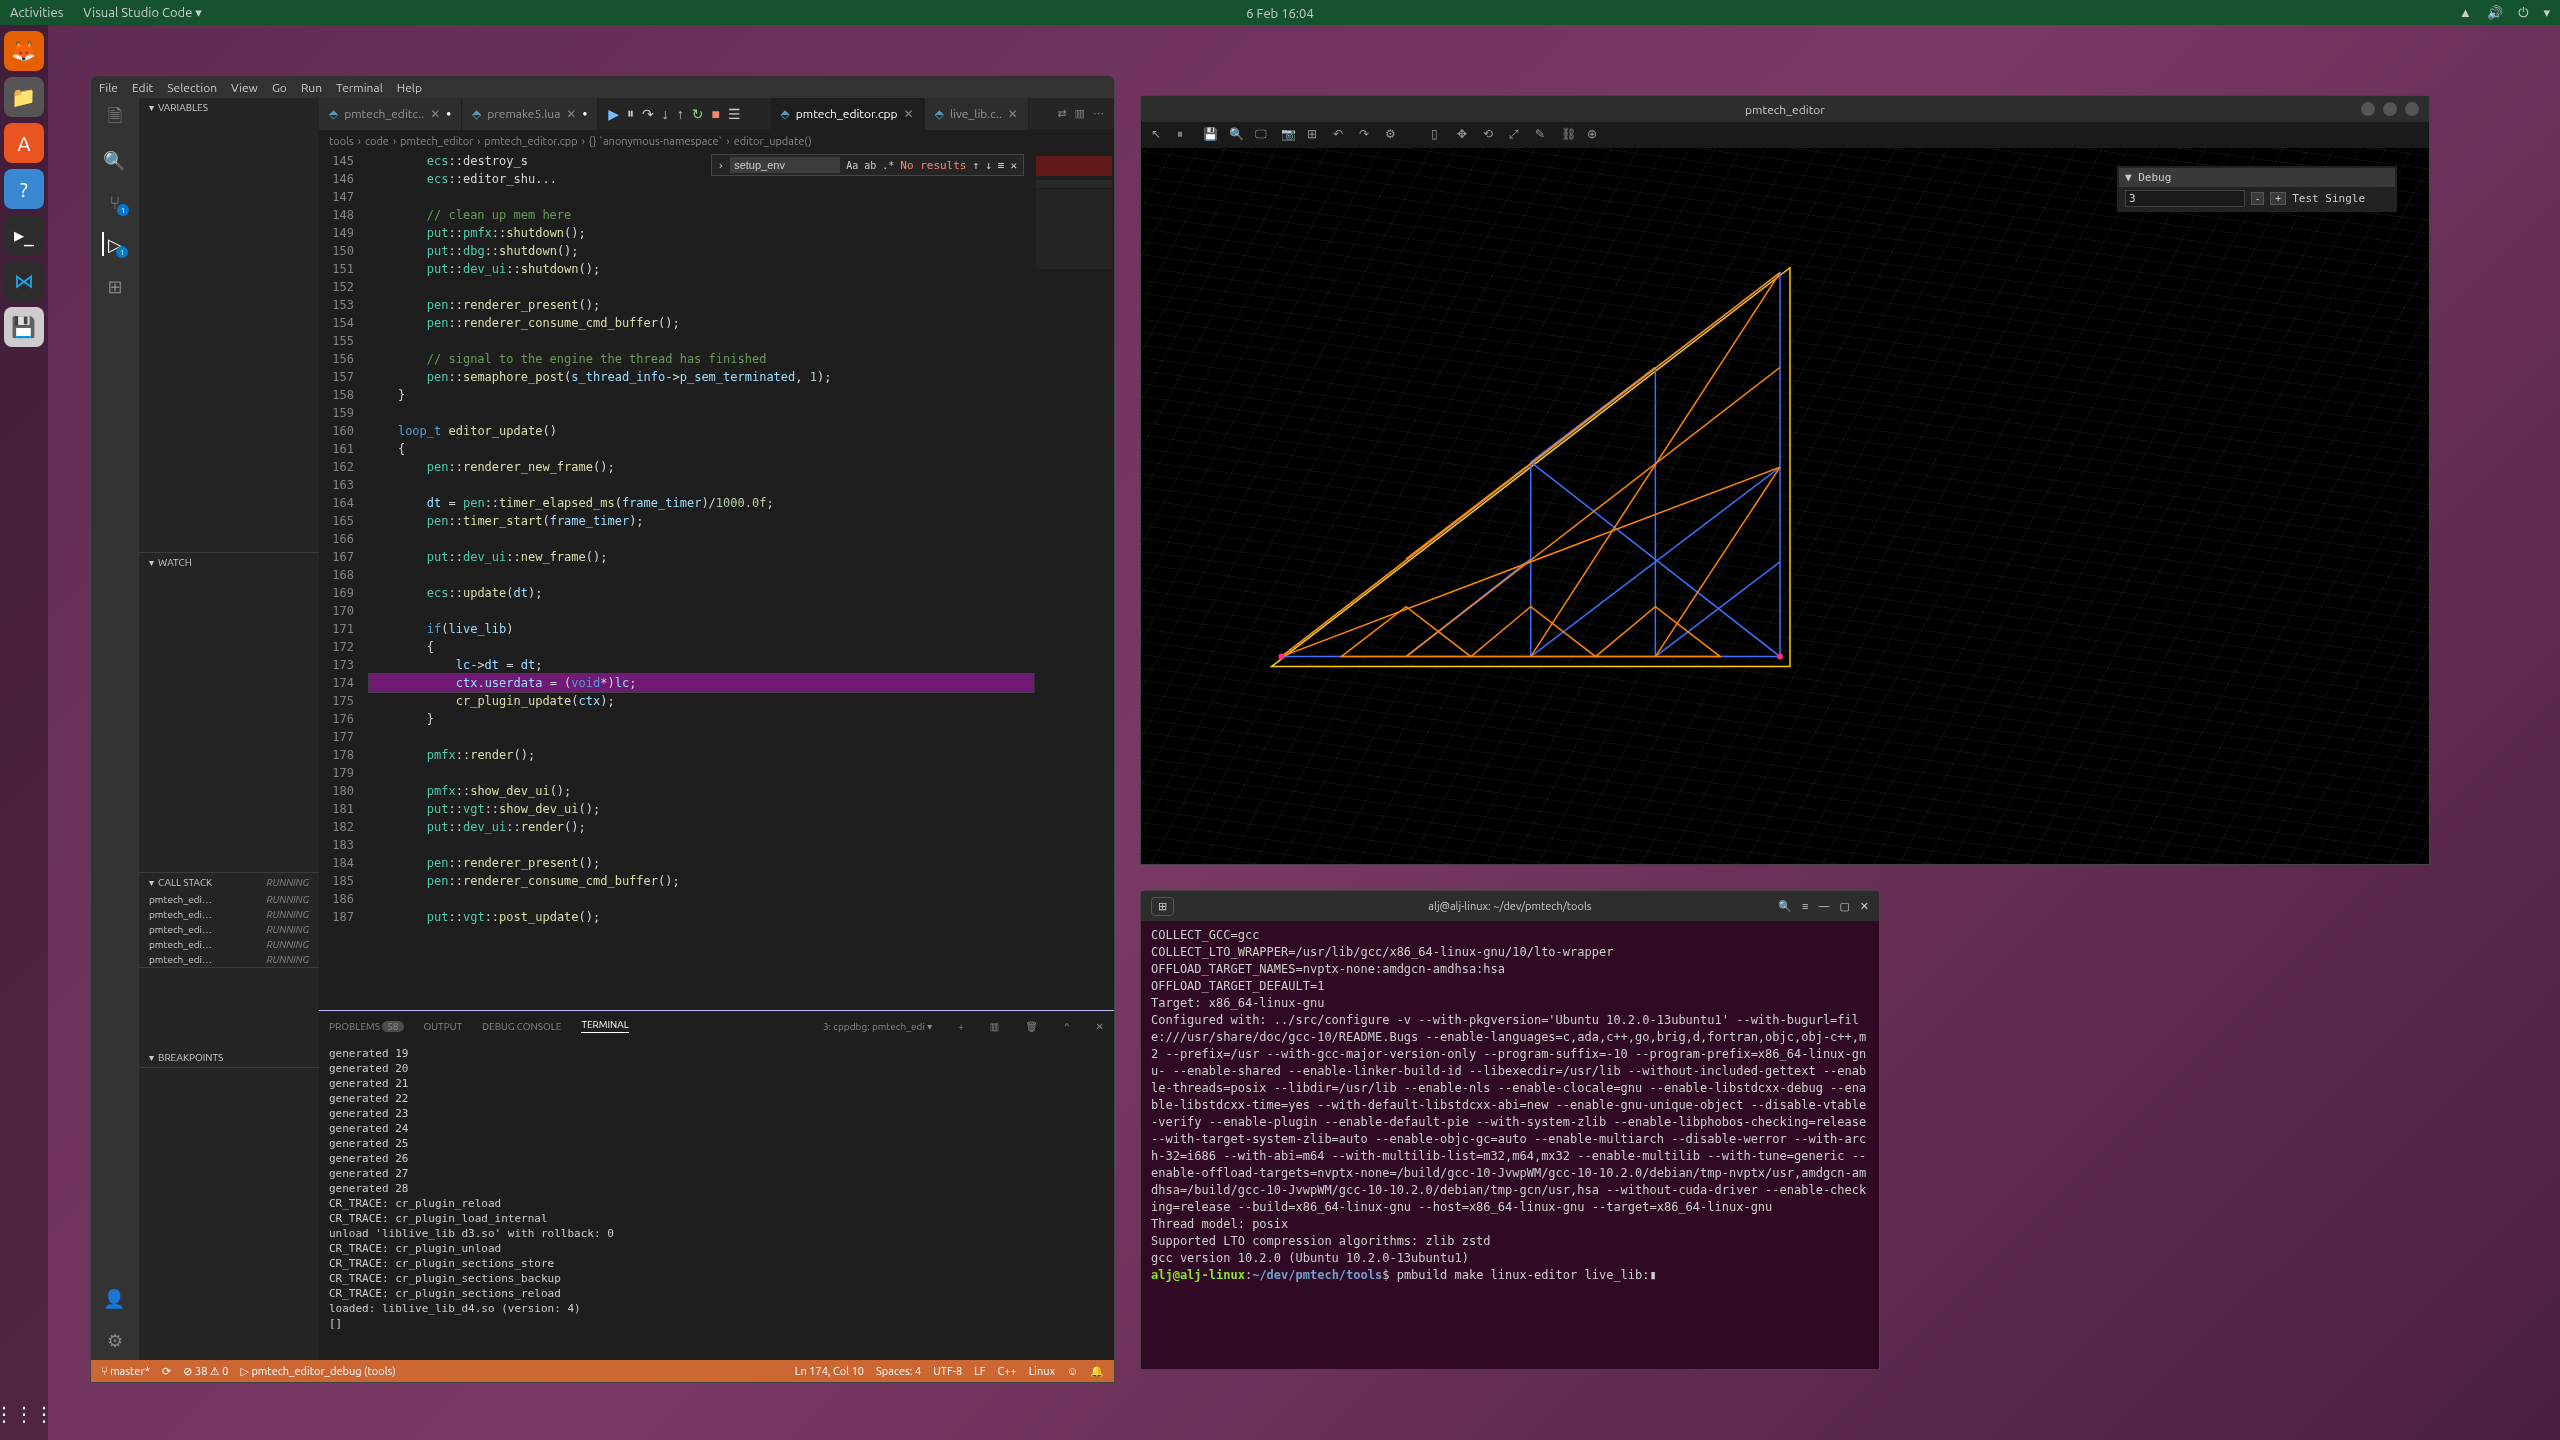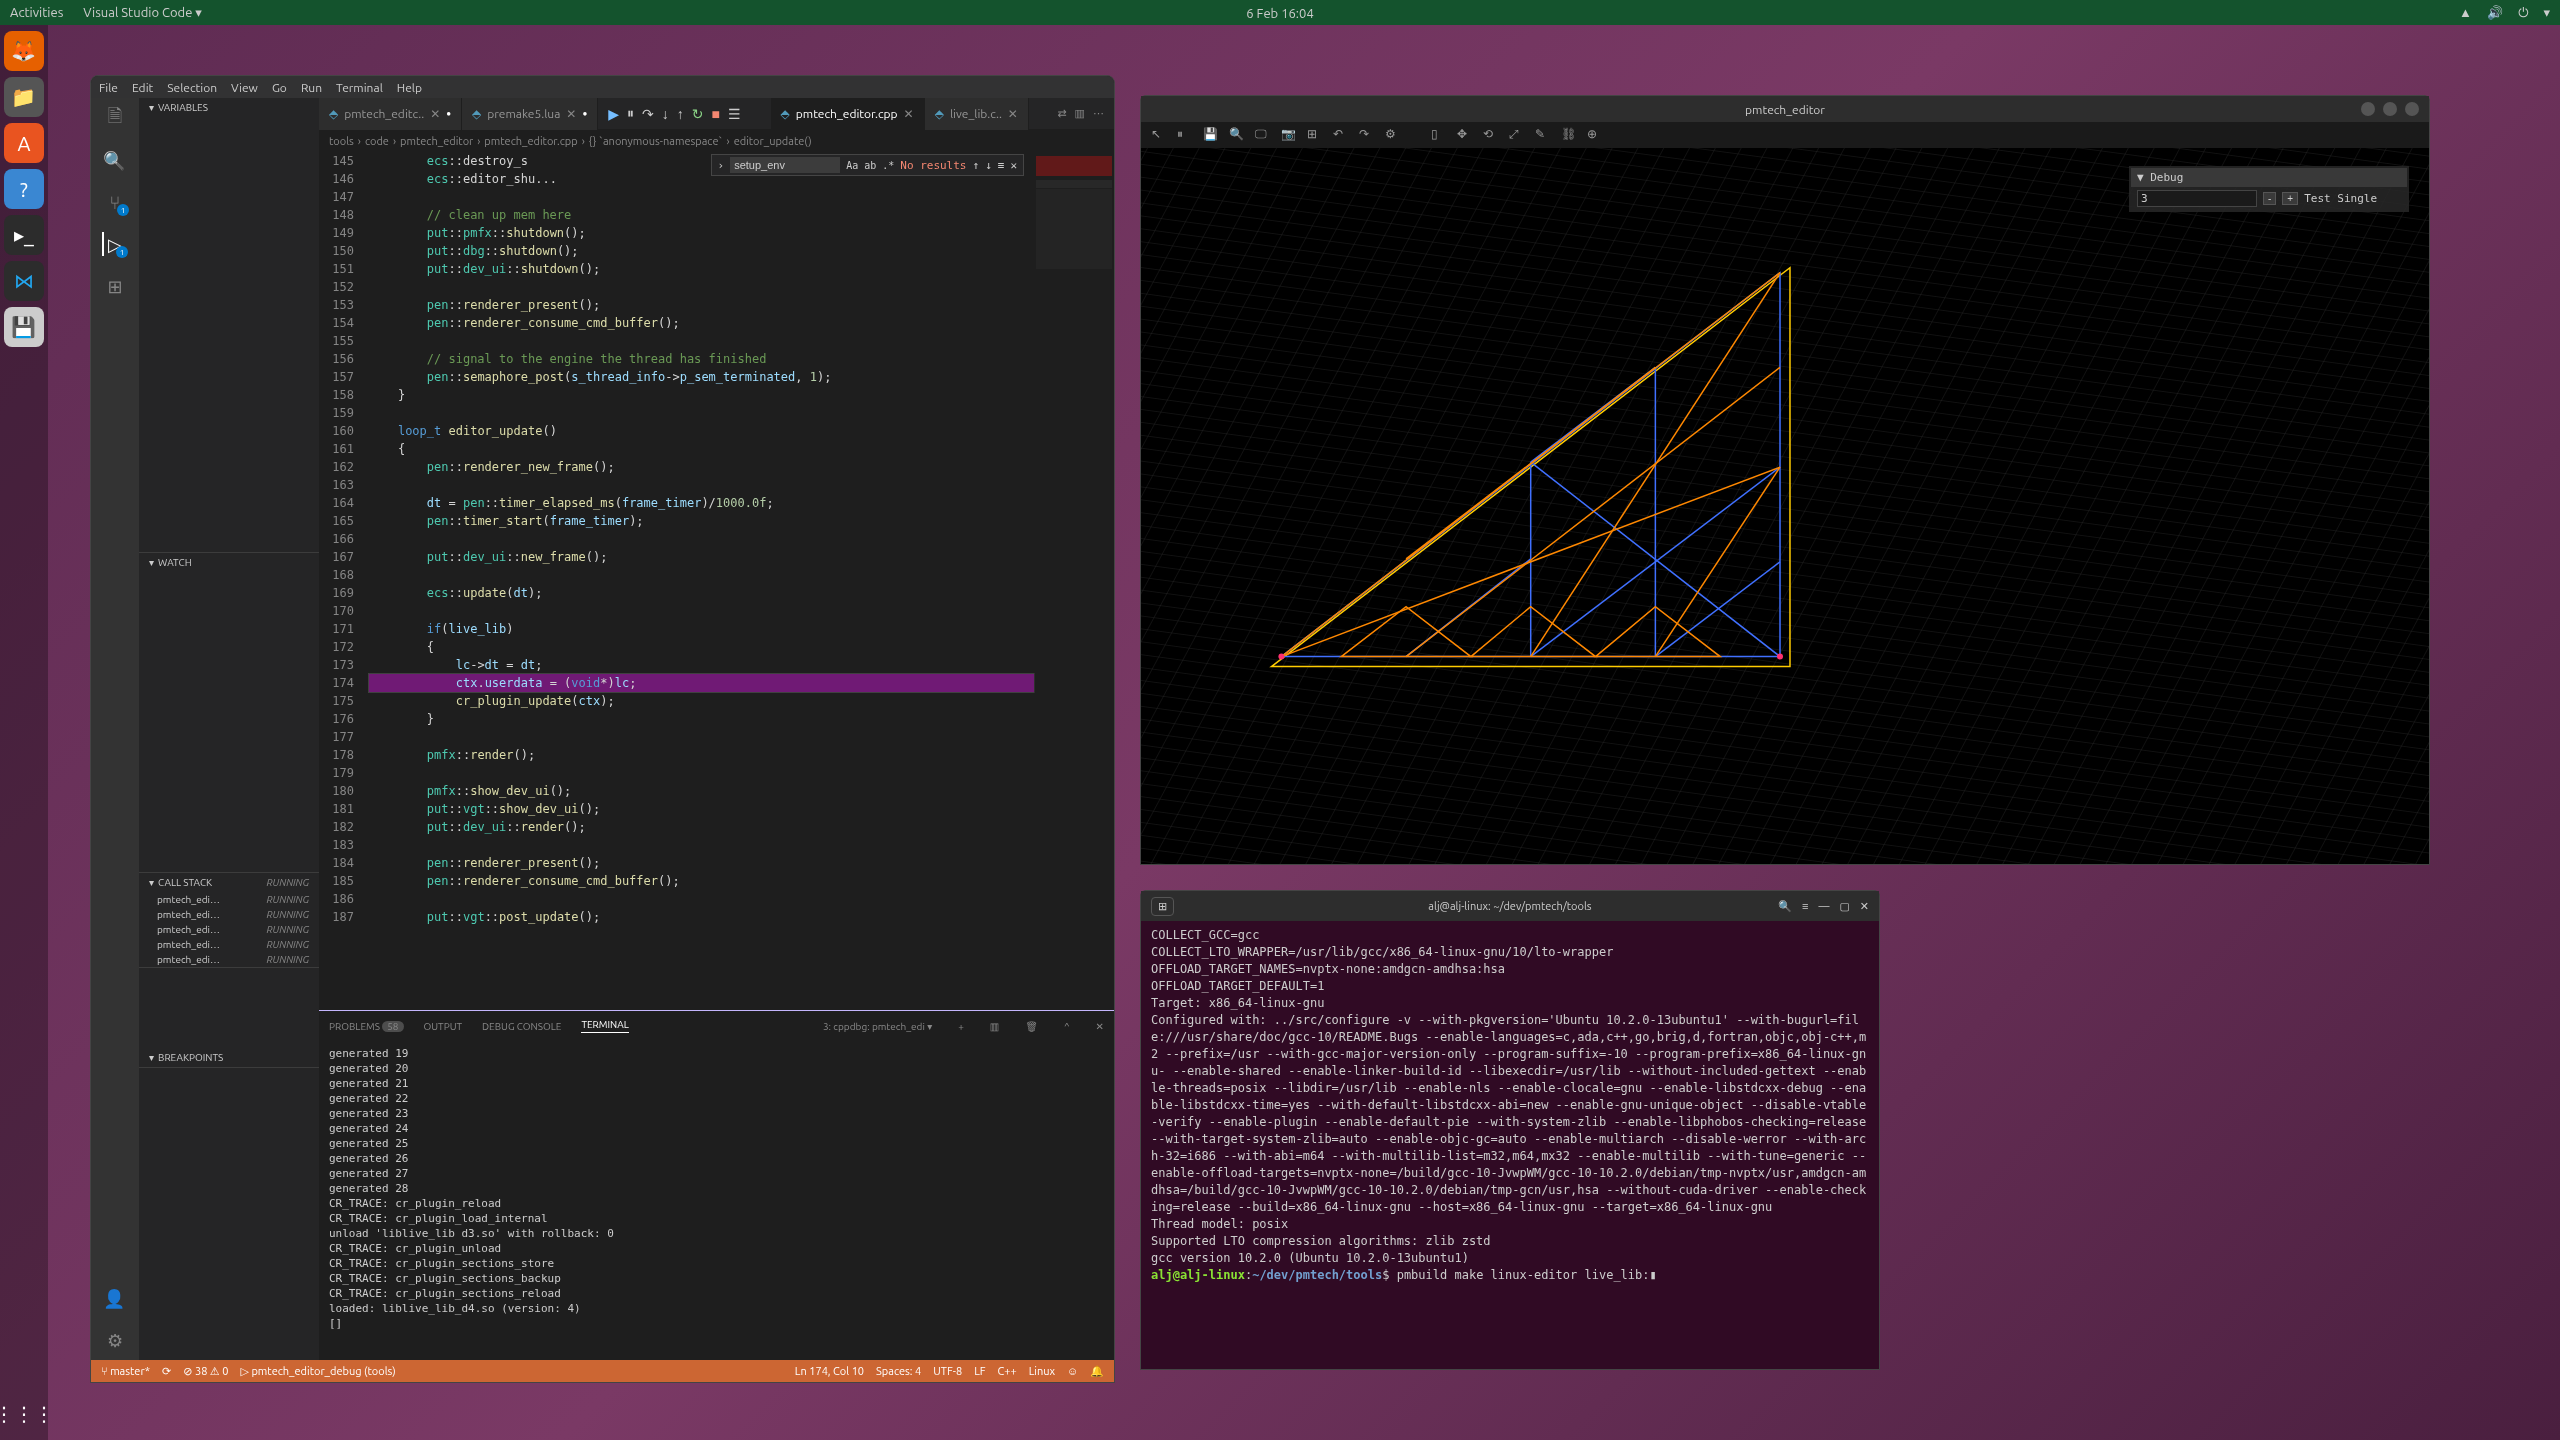--- a/index.html
+++ b/index.html
@@ -24,21 +24,21 @@
 .titlebar-btn { width: 14px; height: 14px; border-radius: 50%; }
 .menubar { height: 22px; background: #323233; display: flex; align-items: center; padding: 0 8px; gap: 14px; color: #ccc; font-size: 12px; }
 .vscode-body { flex: 1; display: flex; overflow: hidden; }
 .activitybar { width: 48px; background: #333; display: flex; flex-direction: column; align-items: center; padding: 8px 0; gap: 18px; }
 .activity-icon { width: 24px; height: 24px; color: #858585; font-size: 18px; display: flex; align-items: center; justify-content: center; position: relative; }
 .activity-icon.active { color: #fff; border-left: 2px solid #fff; margin-left: -2px; }
 .badge { position: absolute; bottom: -2px; right: -2px; background: #007acc; color: #fff; border-radius: 50%; width: 12px; height: 12px; font-size: 8px; display: flex; align-items: center; justify-content: center; }
 .sidebar { width: 180px; background: #252526; color: #ccc; overflow: hidden; font-size: 11px; }
 .sidebar-section { border-bottom: 1px solid #3c3c3c; }
 .section-header { padding: 4px 10px; text-transform: uppercase; font-size: 10px; display: flex; align-items: center; gap: 4px; background: #252526; }
-.callstack-item { padding: 2px 10px 2px 18px; display: flex; justify-content: space-between; font-size: 10px; }
+.callstack-item { padding: 2px 10px 2px 10px; display: flex; justify-content: space-between; font-size: 10px; }
 .running { color: #888; font-style: italic; }
 .editor-area { flex: 1; display: flex; flex-direction: column; overflow: hidden; }
 .tabs { height: 32px; background: #252526; display: flex; align-items: center; border-bottom: 1px solid #1e1e1e; }
 .tab { height: 32px; padding: 0 10px; display: flex; align-items: center; gap: 6px; background: #2d2d2d; color: #969696; font-size: 12px; border-right: 1px solid #1e1e1e; }
 .tab.active { background: #1e1e1e; color: #fff; }
 .tab.modified::after { content: "●"; color: #fff; font-size: 8px; }
 .debug-toolbar { margin-left: 10px; display: flex; gap: 8px; align-items: center; }
 .debug-btn { color: #ccc; font-size: 14px; }
 .breadcrumb { height: 22px; background: #1e1e1e; color: #888; display: flex; align-items: center; padding: 0 10px; font-size: 11px; gap: 4px; }
 .editor-split { flex: 1; display: flex; overflow: hidden; }
@@ -57,21 +57,21 @@
 .statusbar { height: 22px; background: #cc6633; color: #fff; display: flex; align-items: center; padding: 0 10px; gap: 12px; font-size: 11px; }
 
 
 .gl-window { position: absolute; left: 1140px; top: 95px; width: 1290px; height: 770px; background: #202020; border: 1px solid #444; border-radius: 6px 6px 0 0; }
 .gl-titlebar { height: 26px; background: #2d2d2d; display: flex; align-items: center; padding: 0 10px; color: #ccc; position: relative; }
 .gl-title { position: absolute; left: 50%; transform: translateX(-50%); font-size: 12px; }
 .gl-toolbar { height: 26px; background: #1a1a1a; display: flex; align-items: center; padding: 0 10px; gap: 10px; }
 .gl-tool { width: 16px; height: 16px; color: #999; font-size: 12px; }
 .gl-viewport { position: relative; height: calc(100% - 52px); background: #000; overflow: hidden; }
 .viewport-svg { width: 100%; height: 100%; }
-.debug-panel { position: absolute; top: 18px; right: 20px; width: 280px; background: rgba(40,40,40,0.85); color: #ccc; font-size: 11px; font-family: monospace; padding: 2px; }
+.debug-panel { position: absolute; top: 18px; right: 32px; width: 280px; background: rgba(40,40,40,0.85); color: #ccc; font-size: 11px; font-family: monospace; padding: 2px; }
 .debug-header { padding: 3px 6px; background: rgba(60,60,60,0.9); }
 .debug-row { display: flex; align-items: center; padding: 3px 6px; gap: 6px; }
 .debug-input { background: #1a1a1a; border: 1px solid #444; color: #ccc; width: 120px; padding: 1px 3px; font-family: monospace; font-size: 11px; }
 .debug-btn-sm { background: #3a3a3a; border: 1px solid #555; color: #ccc; padding: 0 4px; font-size: 10px; }
 
 
 .term-window { position: absolute; left: 1140px; top: 890px; width: 740px; height: 480px; background: #300a24; border: 1px solid #444; border-radius: 6px 6px 0 0; }
 .term-titlebar { height: 30px; background: #2d2d2d; display: flex; align-items: center; padding: 0 10px; color: #ccc; position: relative; }
 .term-content { padding: 6px 10px; font-family: Consolas, monospace; font-size: 12px; line-height: 17px; color: #ccc; white-space: pre-wrap; word-break: break-all; height: calc(100% - 30px); overflow: hidden; }
 .prompt-user { color: #8ae234; font-weight: bold; }

